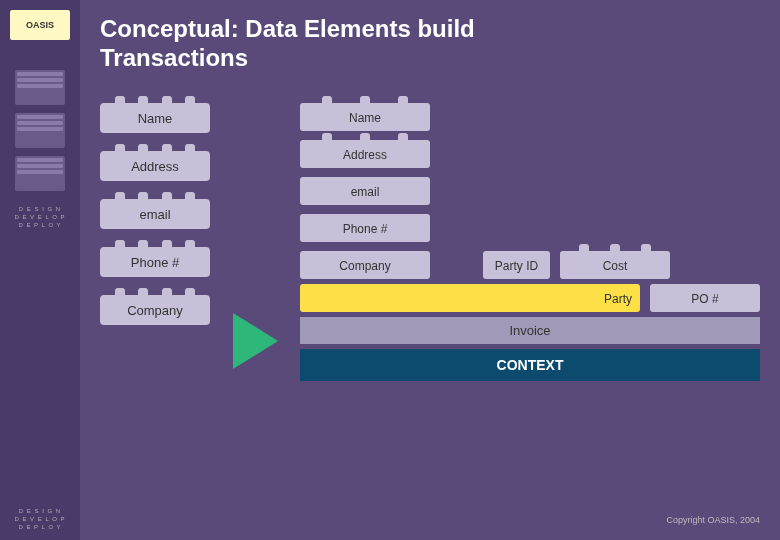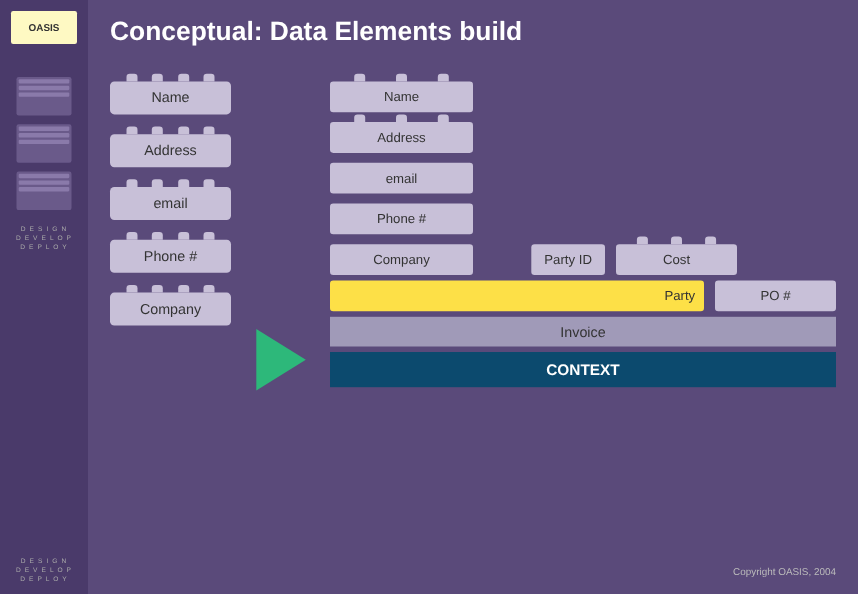--- a/index.html
+++ b/index.html
@@ -279,20 +279,21 @@
   <div class="sidebar-text-group">
     <span class="sidebar-text">D E S I G N</span>
     <span class="sidebar-text">D E V E L O P</span>
     <span class="sidebar-text">D E P L O Y</span>
   </div>
 </div>
 
 <div class="main-content">
   <div class="page-title">
     <span>Conceptual: Data Elements build</span><br>
+    <span>Transactions</span>
   </div>
 
   <div class="diagram-area">
 
     <div class="left-blocks">
 
       <div style="position:relative; margin-top:10px;">
         <div class="lego-studs">
           <div class="stud"></div>
             <div class="stud"></div>

